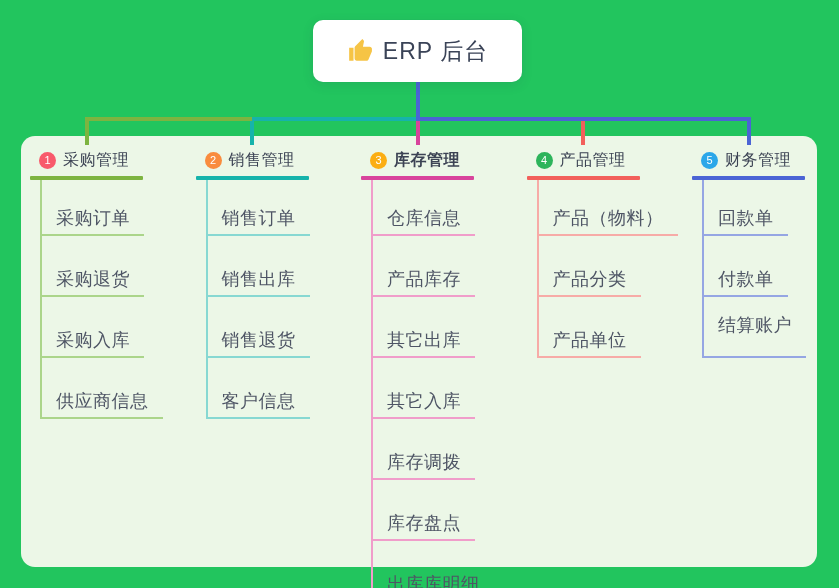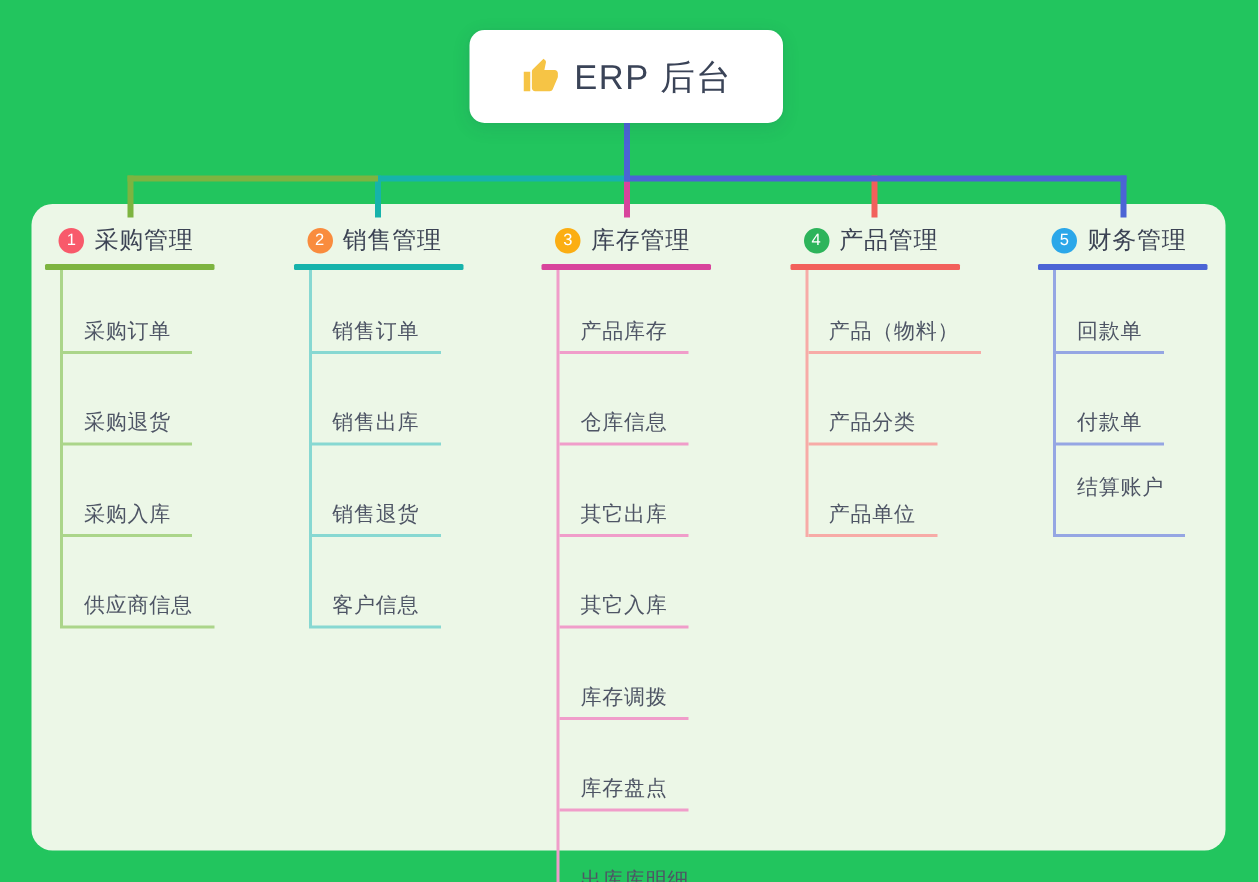--- a/index.html
+++ b/index.html
@@ -23,21 +23,21 @@
   .branch{position:absolute;top:150px;width:113px;}
   .branch-label{display:flex;align-items:center;gap:7px;padding-left:9px;height:21px;cursor:pointer;}
   .badge{width:17px;height:17px;border-radius:50%;color:#ffffff;font-size:11px;line-height:17px;
     text-align:center;flex:0 0 17px;font-weight:500;}
   .branch-name{font-size:16px;font-weight:500;color:#3c4354;white-space:nowrap;letter-spacing:0.5px;}
   .branch-underline{height:4px;width:113px;margin-top:5px;border-radius:1px;}
   .children{border-left:2px solid;margin-left:10px;width:max-content;}
   .child{height:55px;display:flex;align-items:flex-end;border-bottom:2px solid;width:max-content;
     padding:0 14px 4px 14px;cursor:pointer;}
   .child:first-child{height:50px;}
-  .child span{font-size:14px;color:#4e5565;white-space:nowrap;letter-spacing:0.5px;}
+  .child span{font-size:18px;color:#4e5565;white-space:nowrap;letter-spacing:0.5px;}
 </style>
 </head>
 <body>
 
 <div class="stage">
   <div class="panel" style="background: rgb(236, 247, 231);"></div>
 
   <div class="lines">
       <div class="line" style="left: 84.5px; top: 117px; width: 4px; height: 28px; background: rgb(125, 180, 64);"></div>
       <div class="line" style="left: 250px; top: 117px; width: 4px; height: 28px; background: rgb(22, 179, 171);"></div>
@@ -96,29 +96,29 @@
           <span style="color: rgb(78, 85, 101);">销售退货</span>
         </div>
         <div class="child" style="border-color: rgb(135, 216, 210);">
           <span style="color: rgb(78, 85, 101);">客户信息</span>
         </div>
       </div>
     </div>
     <div class="branch" style="left: 361px;">
       <div class="branch-label">
         <span class="badge" style="background: rgb(251, 174, 19);">3</span>
-        <span class="branch-name" style="color: rgb(60, 67, 84);">库存管理</span>
+        <span class="branch-name" style="color: rgb(60, 67, 84); font-weight: bold;">库存管理</span>
       </div>
       <div class="branch-underline" style="background: rgb(216, 68, 156);"></div>
       <div class="children" style="border-color: rgb(240, 157, 202);">
         <div class="child" style="border-color: rgb(240, 157, 202);">
-          <span style="color: rgb(78, 85, 101);">产品库存</span>
+          <span style="color: rgb(78, 85, 101);">仓库信息</span>
         </div>
         <div class="child" style="border-color: rgb(240, 157, 202);">
-          <span style="color: rgb(78, 85, 101);">仓库信息</span>
+          <span style="color: rgb(78, 85, 101);">产品库存</span>
         </div>
         <div class="child" style="border-color: rgb(240, 157, 202);">
           <span style="color: rgb(78, 85, 101); margin-top: 24px;">其它出库</span>
         </div>
         <div class="child" style="border-color: rgb(240, 157, 202);">
           <span style="color: rgb(78, 85, 101);">其它入库</span>
         </div>
         <div class="child" style="border-color: rgb(240, 157, 202);">
           <span style="color: rgb(78, 85, 101);">库存调拨</span>
         </div>

